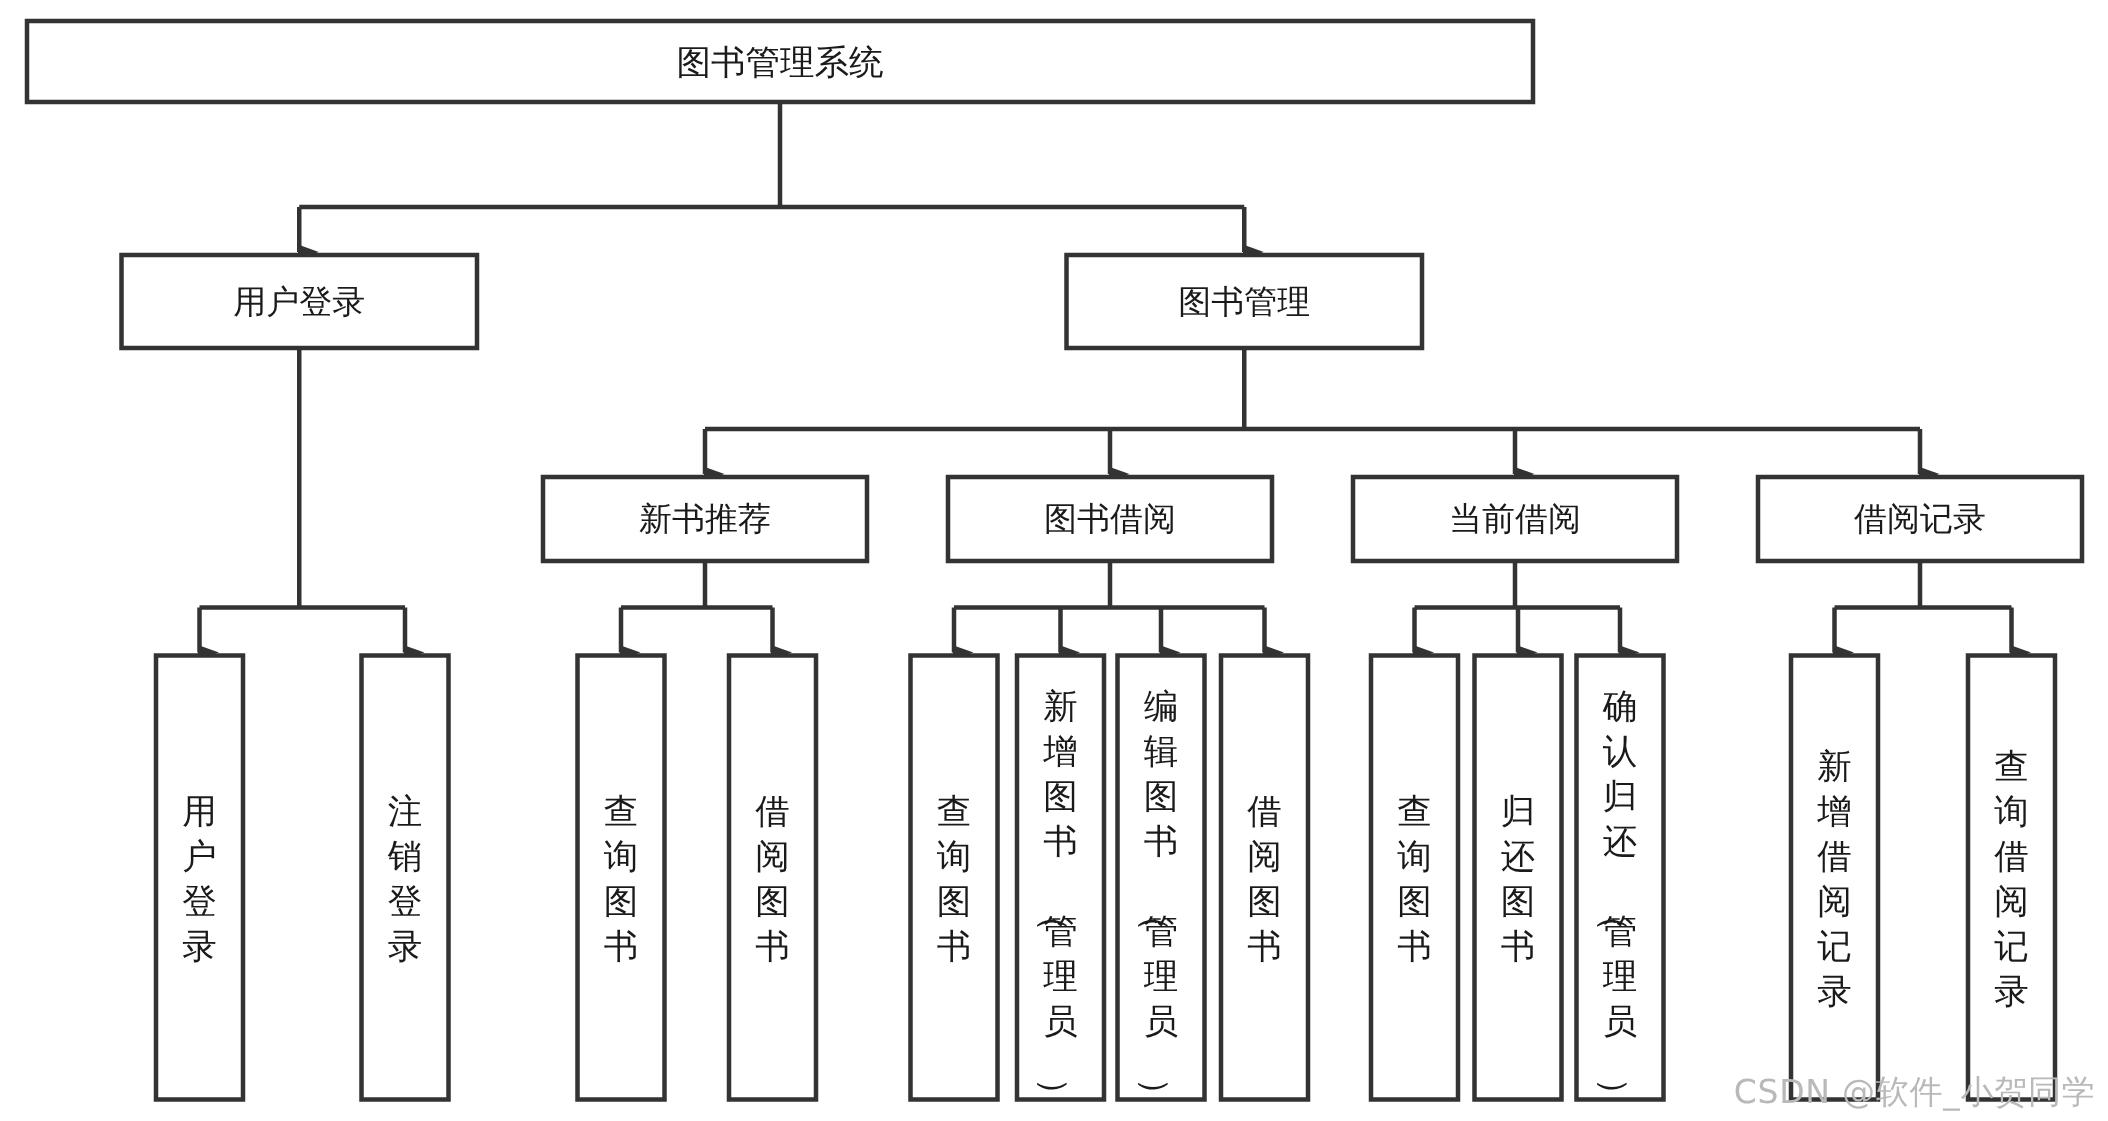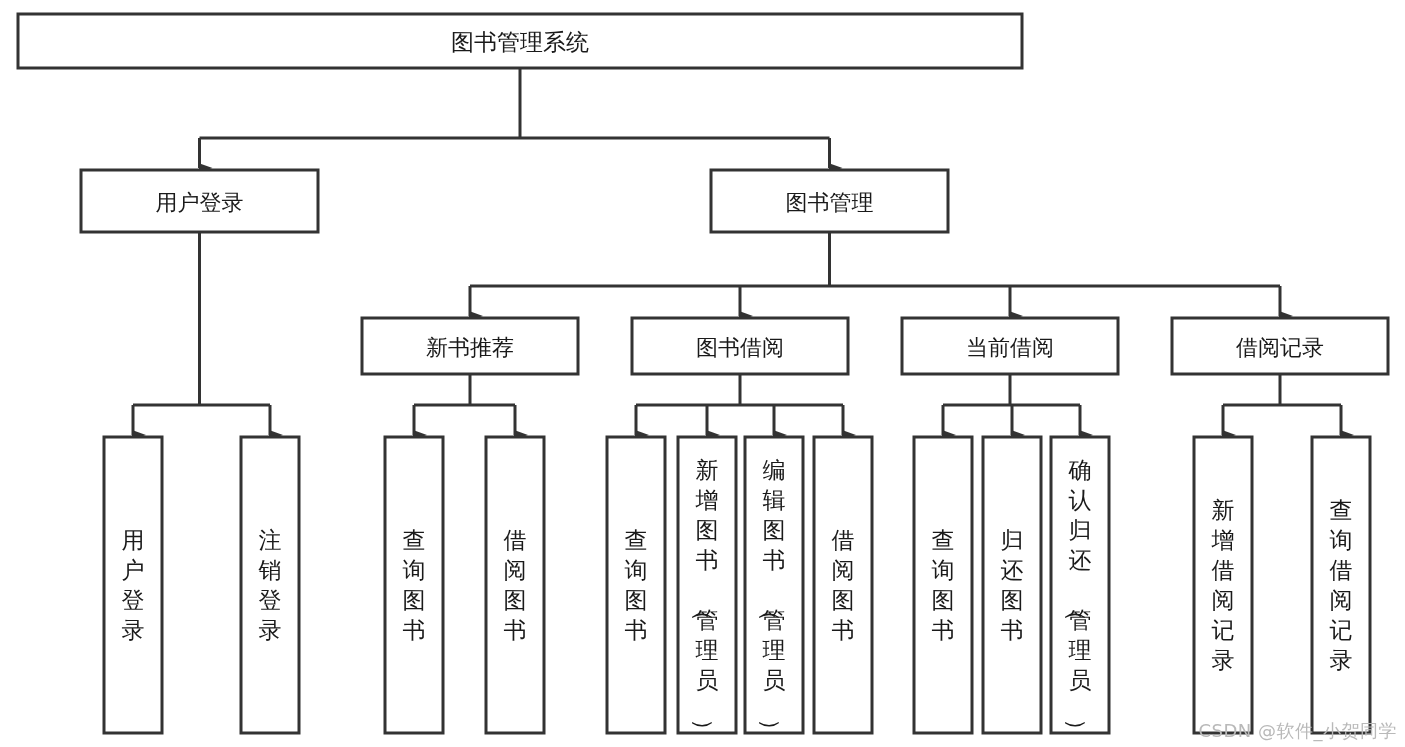--- a/index.html
+++ b/index.html
@@ -46,21 +46,21 @@
   }
   .arrow-head {
     fill: #333333;
     stroke: none;
   }
   .watermark {
     position: absolute;
     right: 8px;
     bottom: 4px;
     font-family: "DejaVu Sans", "Liberation Sans", sans-serif;
-    font-size: 18px;
+    font-size: 22px;
     color: #b9b9b9;
     white-space: nowrap;
     letter-spacing: 0.5px;
   }
 </style>
 </head>
 <body>
 
 <svg id="diagram" viewBox="0 0 1405 747">
   <defs>

